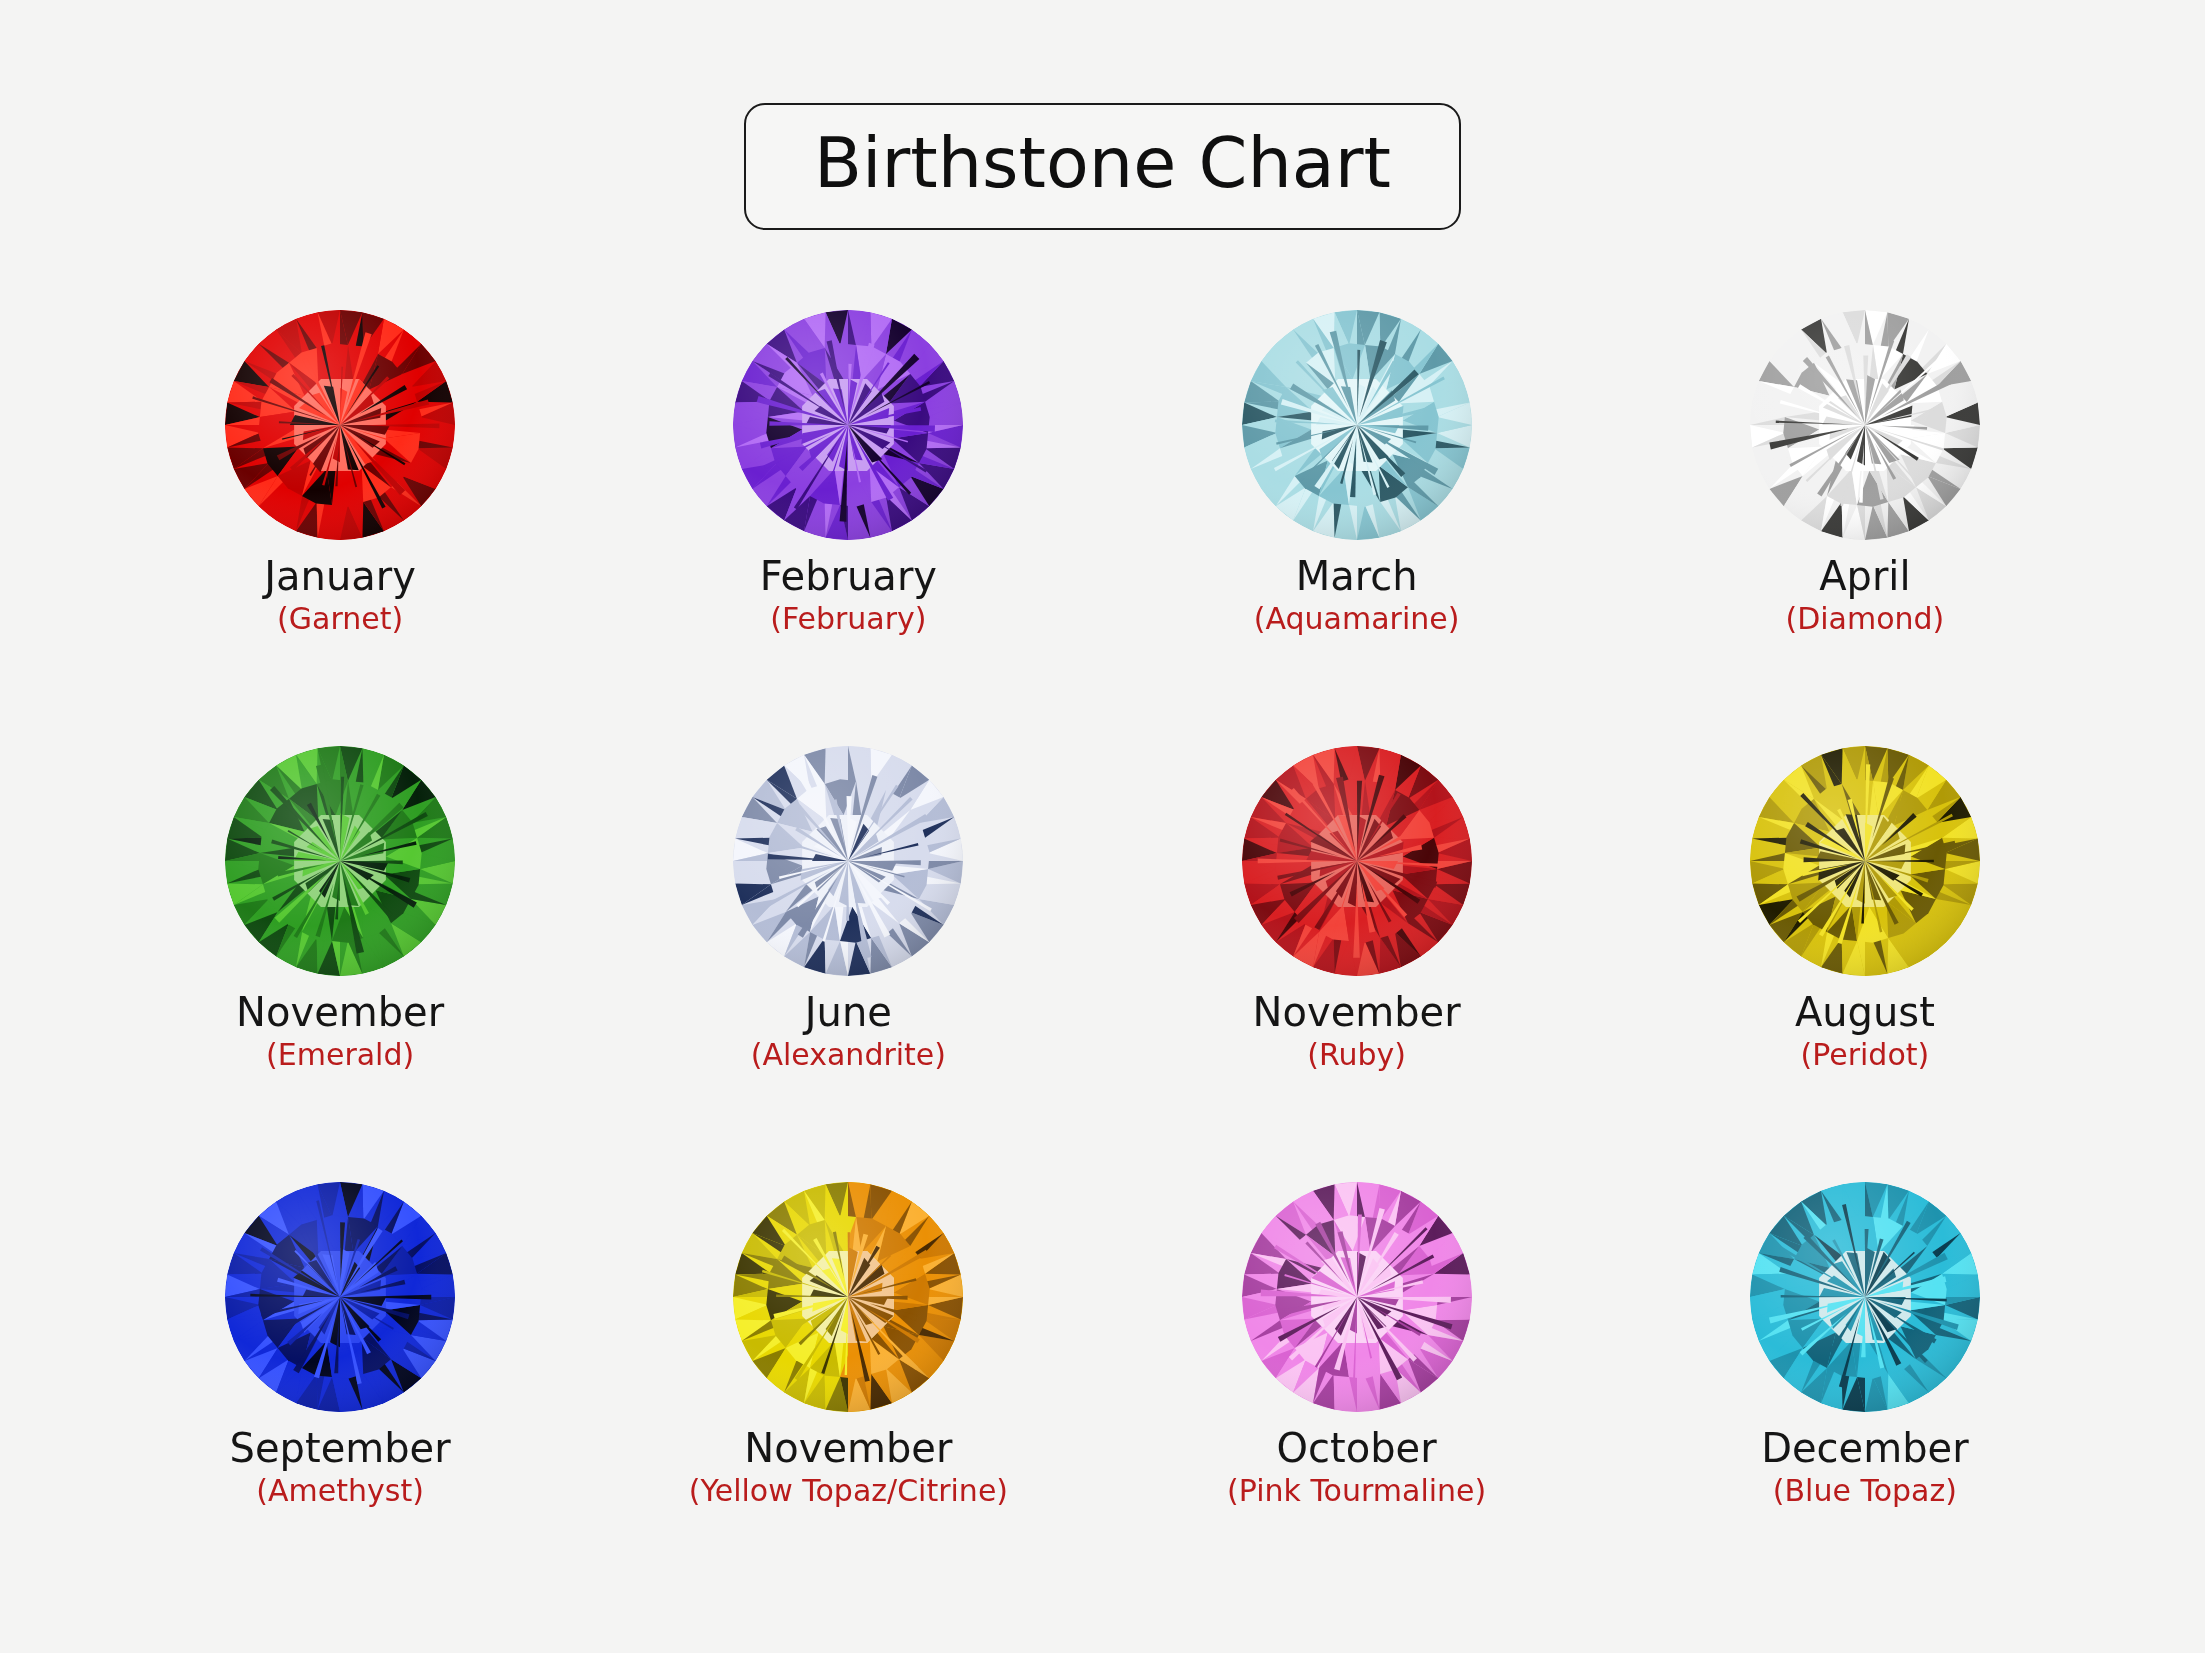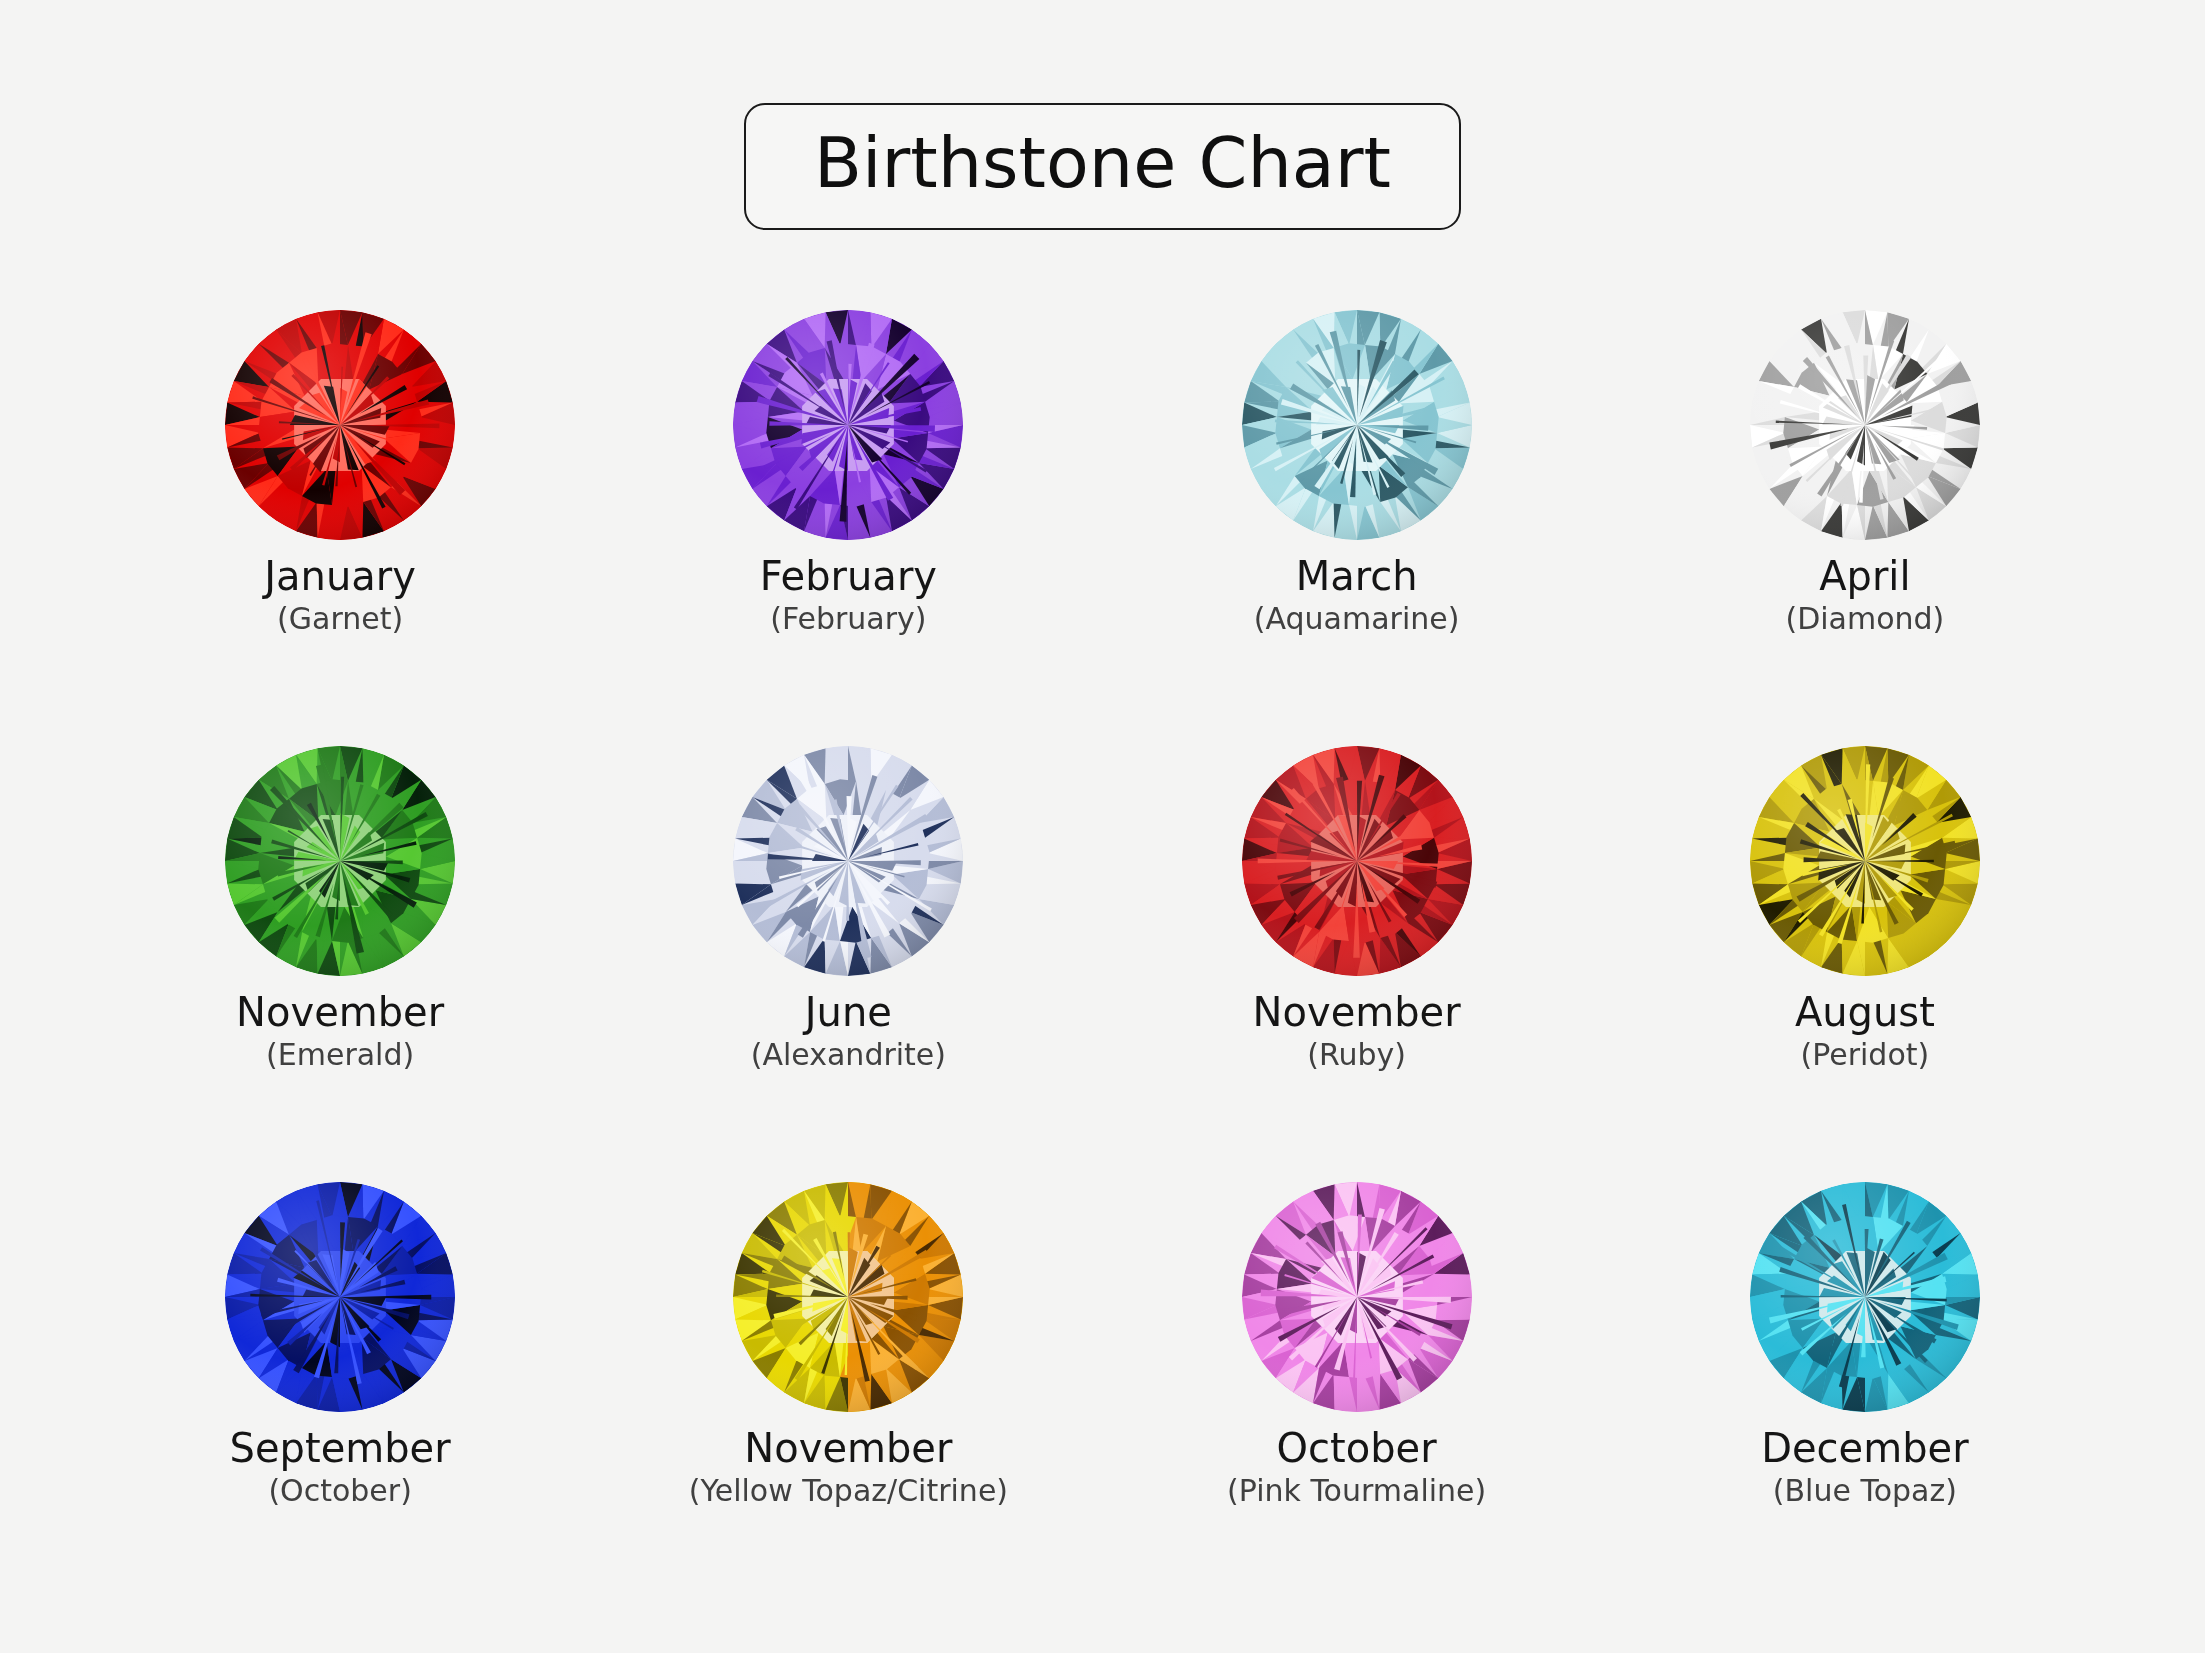--- a/index.html
+++ b/index.html
@@ -79,21 +79,21 @@
     line-height: 1.02;
     color: #151515;
     font-weight: 400;
     white-space: nowrap;
     text-align: center;
   }
   .stone {
     margin-top: 6.9px;
     font-size: 30px;
     line-height: 1.02;
-    color: #404040;
+    color: #b91c1c;
     font-weight: 400;
     white-space: nowrap;
     text-align: center;
   }
 </style>
 </head>
 <body>
 
 <div id="title-wrap">
   <div id="title-box">
@@ -1479,21 +1479,21 @@
             <radialGradient id="g8816" cx="36%" cy="30%" r="78%">
               <stop offset="0%" stop-color="#ffffff" stop-opacity="0.17"></stop>
               <stop offset="62%" stop-color="#ffffff" stop-opacity="0.0"></stop>
               <stop offset="100%" stop-color="#000000" stop-opacity="0.15"></stop>
             </radialGradient>
           </defs>
           <circle cx="200" cy="200" r="200" fill="url(#g8816)"></circle>
         </svg>
       </div>
       <div class="month">September</div>
-      <div class="stone">(October)</div>
+      <div class="stone">(Amethyst)</div>
     </div>
     <div class="cell">
       <div class="gem">
         <svg viewBox="0 0 400 400" width="230" height="230">
           <circle cx="200" cy="200" r="200" fill="#e8d800"></circle>
           <rect x="200" y="0" width="200" height="400" fill="#eb9005" clip-path="url(#clip10770)"></rect>
           <clipPath id="clip10770">
             <circle cx="200" cy="200" r="200"></circle>
           </clipPath>
           <polygon points="200.0,0.0 239.0,3.8 213.7,60.7" fill="#eb9005"></polygon>

